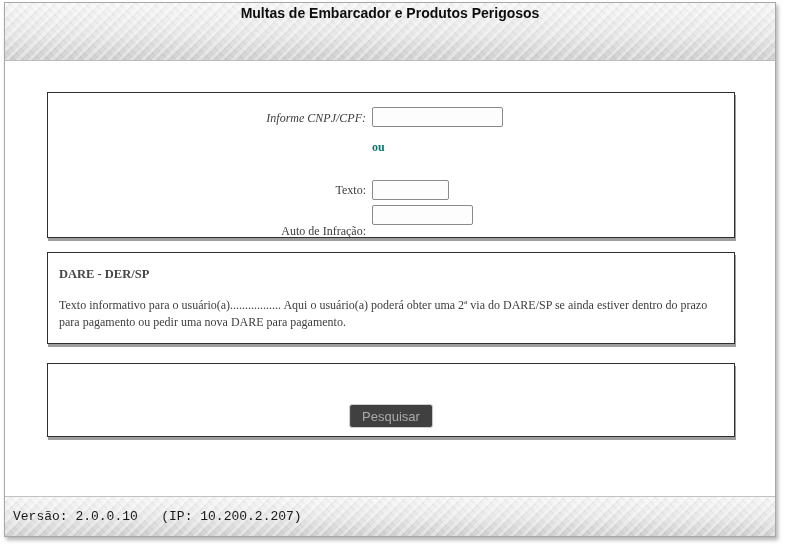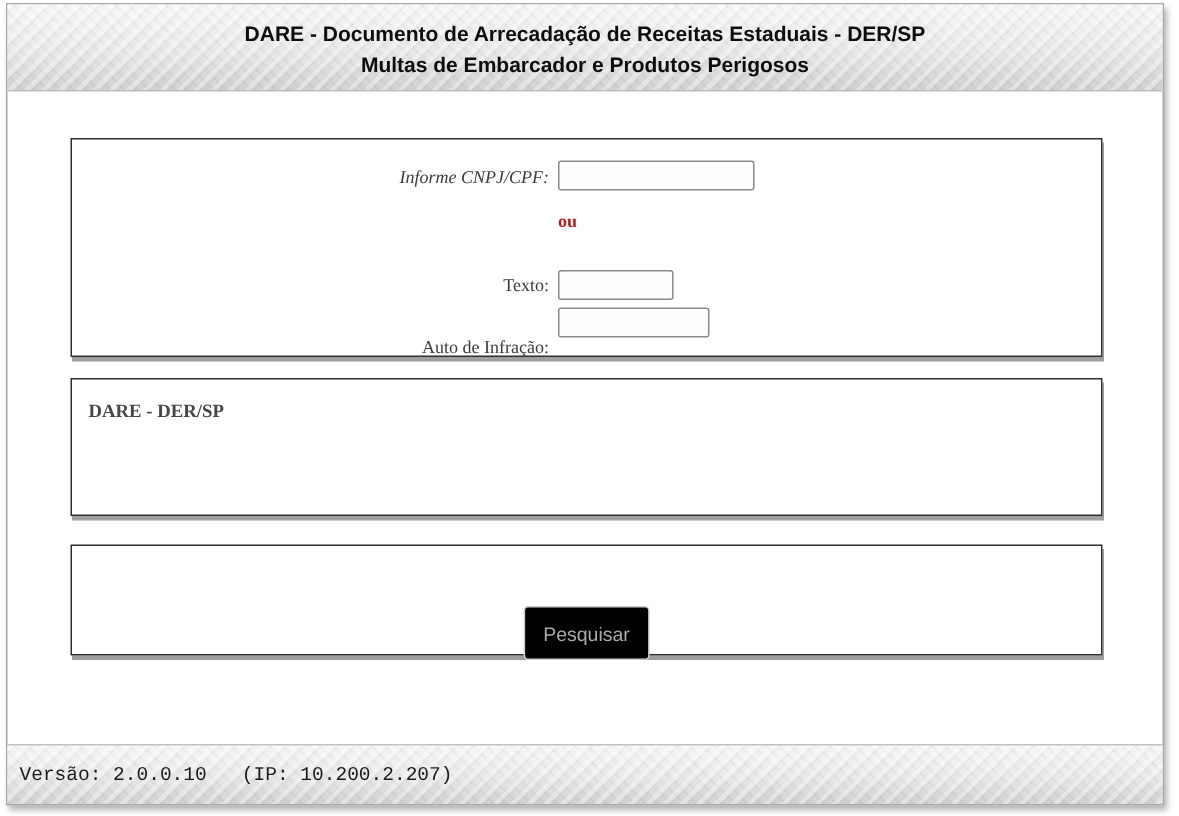--- a/index.html
+++ b/index.html
@@ -42,69 +42,69 @@
     position:absolute; left:0; width:318px; text-align:right;
     font-size:12px; color:#3c3c3c; line-height:20px;
   }
   .text-input {
     position:absolute; height:20px; border:1px solid #8a8a8a; border-radius:2px;
     background:#fdfdfd; font-family:"Liberation Serif","DejaVu Serif",serif;
     font-size:12px; color:#333; padding:0 3px; outline:none;
   }
   .or-text {
     position:absolute; left:324px; top:47px; font-weight:bold;
-    font-size:12px; color:#b91c1c;
+    font-size:12px; color:#0f766e;
   }
   .info-heading {
     position:absolute; left:11px; top:14px; font-weight:bold;
     font-size:12.5px; color:#474747;
   }
   .info-text {
     position:absolute; left:11px; right:12px; top:44px;
     font-size:12px; color:#3d3d3d; line-height:16.5px; text-align:left;
   }
   .checkbox-row { position:absolute; left:18px; top:14px; display:flex; align-items:center; }
   .checkbox {
     appearance:none; -webkit-appearance:none; width:13px; height:13px;
     border:1px solid #555; border-radius:2px; background:#fff; cursor:pointer; margin:0;
   }
   .checkbox-label { font-size:12px; color:#3c3c3c; margin-left:6px; line-height:14px; }
   .search-button {
     position:absolute; left:50%; transform:translateX(-50%); top:40px;
-    height:36px; padding:0 12px;
+    height:24px; padding:0 12px;
     font-family:"Liberation Sans","DejaVu Sans",sans-serif; font-size:13px;
-    color:#aaaaaa; background:#000000; border:1px solid #d0d0d0; border-radius:3px;
+    color:#aaaaaa; background:#404040; border:1px solid #d0d0d0; border-radius:3px;
   }
 </style>
 </head>
 <body>
 
 <div class="stage">
   <div class="window">
 
     <div class="band header">
-      <div class="title-line first">DARE - Documento de Arrecadação de Receitas Estaduais - DER/SP</div>
       <div class="title-line">Multas de Embarcador e Produtos Perigosos</div>
     </div>
 
     <div class="panel search-panel">
       <div class="field-label" style="top:15px;font-style:italic;">Informe CNPJ/CPF:</div>
       <input type="text" class="text-input" style="left: 324px; top: 14px; width: 131px;" value="">
 
       <div class="or-text">ou</div>
 
       <div class="field-label" style="top:87px;">Texto:</div>
       <input type="text" class="text-input" style="left: 324px; top: 87px; width: 77px;" value="">
 
       <div class="field-label" style="top:128px;">Auto de Infração:</div>
       <input type="text" class="text-input" style="left: 324px; top: 112px; width: 101px;" value="">
     </div>
 
     <div class="panel info-panel">
       <div class="info-heading">DARE - DER/SP</div>
+      <div class="info-text">Texto informativo para o usuário(a)................. Aqui o usuário(a) poderá obter uma 2ª via do DARE/SP se ainda estiver dentro do prazo para pagamento ou pedir uma nova DARE para pagamento.</div>
     </div>
 
     <div class="panel action-panel">
       <button class="search-button" disabled="">Pesquisar</button>
     </div>
 
     <div class="band footer">
       <div class="footer-text">Versão: 2.0.0.10   (IP: 10.200.2.207)</div>
     </div>
 

